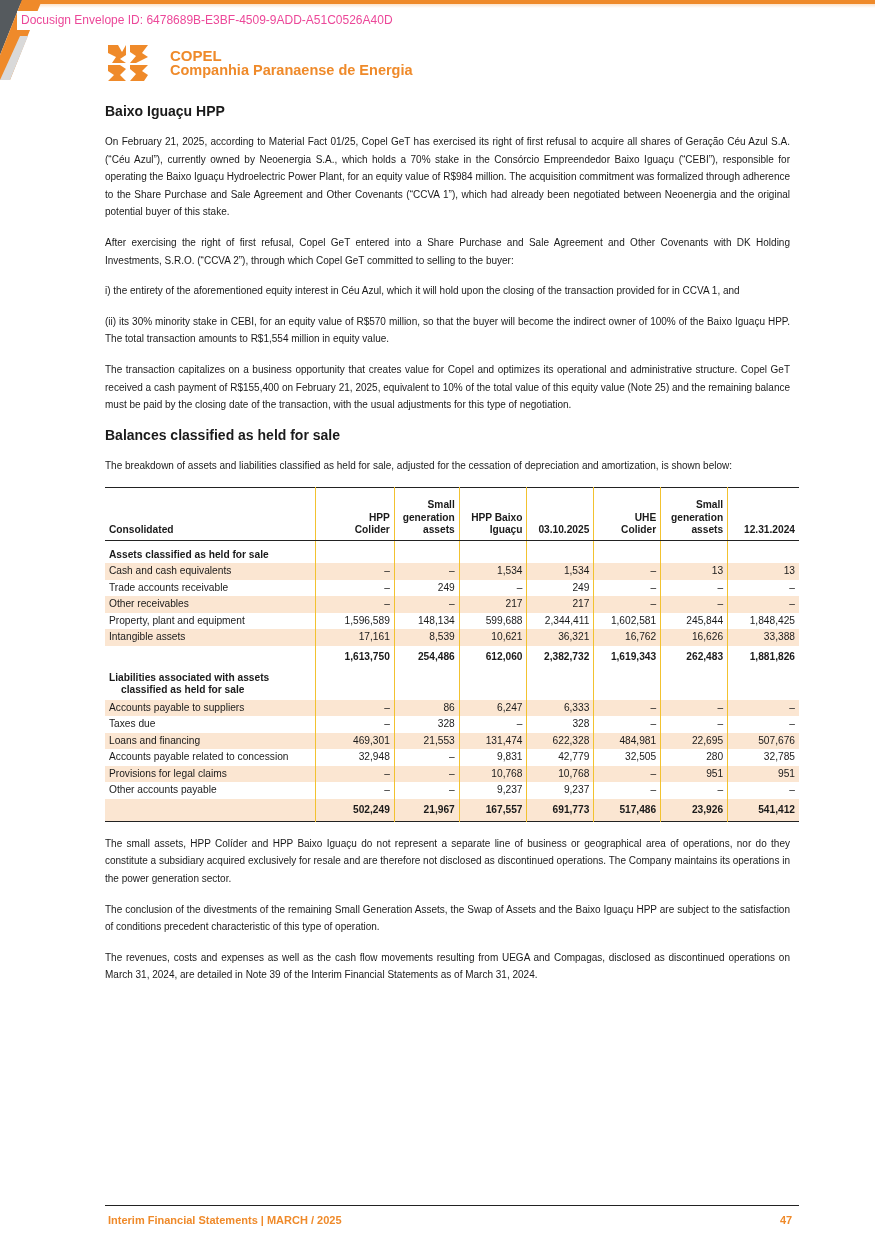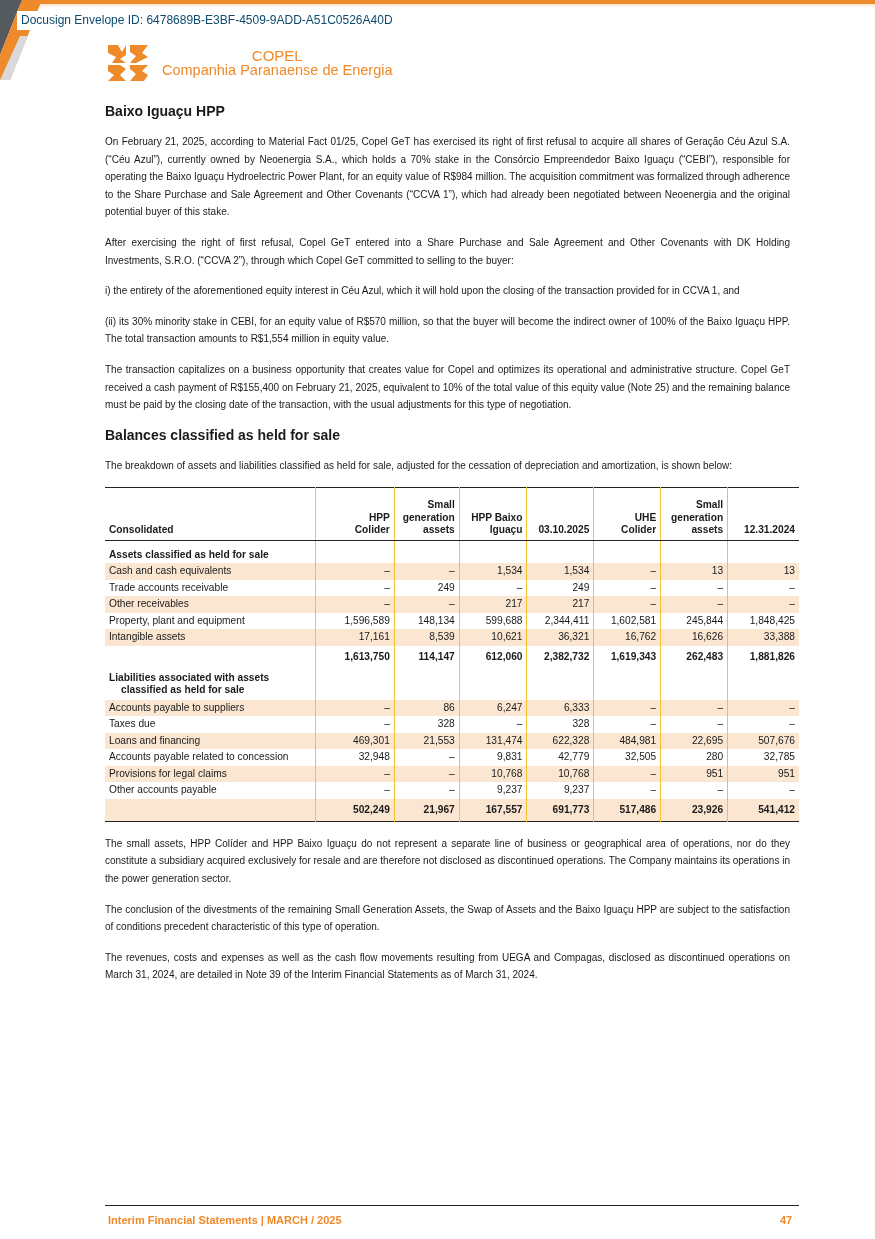--- a/index.html
+++ b/index.html
@@ -5,25 +5,25 @@
     html, body { margin: 0; padding: 0; }
     body {
       width: 875px; height: 1239px; position: relative; overflow: hidden;
       background: #ffffff; font-family: "Liberation Sans", sans-serif; color: #1a1a1a;
     }
     .top-bar { position: absolute; left: 0; top: 0; width: 875px; height: 4px; background: #ef8a2a; }
     .top-bar-fade { position: absolute; left: 0; top: 4px; width: 875px; height: 4px; background: linear-gradient(#fbe3cc, #ffffff); }
     .corner { position: absolute; left: 0; top: 0; width: 70px; height: 80px; }
     .envelope {
       position: absolute; left: 17px; top: 11px; height: 19px; padding: 0 4px;
-      background: #ffffff; font-size: 12px; line-height: 19px; color: #0c4a6e; white-space: nowrap;
+      background: #ffffff; font-size: 12px; line-height: 19px; color: #ec4899; white-space: nowrap;
     }
     .logo { position: absolute; left: 106px; top: 43px; display: flex; align-items: center; }
     .logo-mark { width: 44px; height: 40px; }
-    .logo-text { margin-left: 12px; color: #ef8a2a; font-weight: normal; line-height: 15px; text-align: center; }
+    .logo-text { margin-left: 20px; color: #ef8a2a; font-weight: bold; line-height: 15px; }
     .logo-text .l1 { font-size: 15px; }
     .logo-text .l2 { font-size: 14.5px; }
 
     .content { position: absolute; left: 105px; top: 103px; width: 694px; }
     h3 { font-size: 14px; font-weight: bold; margin: 0 0 13px 0; line-height: 17px; }
     p { font-size: 10px; line-height: 17.6px; margin: 0 9px 13px 0; text-align: justify; }
 
     table.fin { width: 694px; border-collapse: collapse; font-size: 10.2px; margin-top: 13px; border-top: 1.5px solid #222; border-bottom: 1.5px solid #222; }
     table.fin th { font-weight: bold; text-align: right; vertical-align: bottom; padding: 11px 4px 3px 4px; line-height: 12.5px; border-bottom: 1px solid #222; height: 36px; }
     table.fin th.first { text-align: left; }
@@ -148,21 +148,21 @@
           <td class="sep">8,539</td>
           <td class="sep">10,621</td>
           <td class="sep">36,321</td>
           <td class="sep">16,762</td>
           <td class="sep">16,626</td>
           <td>33,388</td>
         </tr>
         <tr class="total">
           <td class="label sep"></td>
           <td class="sep">1,613,750</td>
-          <td class="sep">114,147</td>
+          <td class="sep">254,486</td>
           <td class="sep">612,060</td>
           <td class="sep">2,382,732</td>
           <td class="sep">1,619,343</td>
           <td class="sep">262,483</td>
           <td>1,881,826</td>
         </tr>
         <tr class="section2">
           <td class="label sep"><div>Liabilities associated with assets</div><span class="indent">classified as held for sale</span></td>
           <td class="sep"></td>
           <td class="sep"></td>

